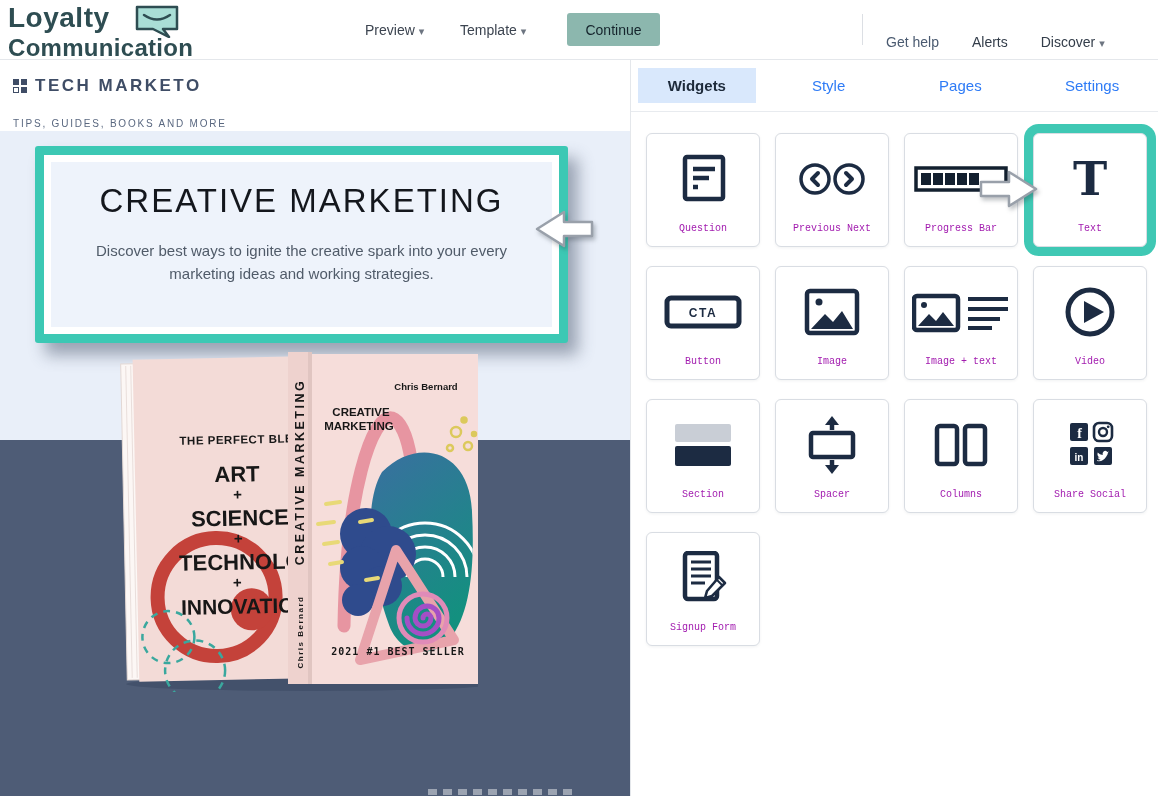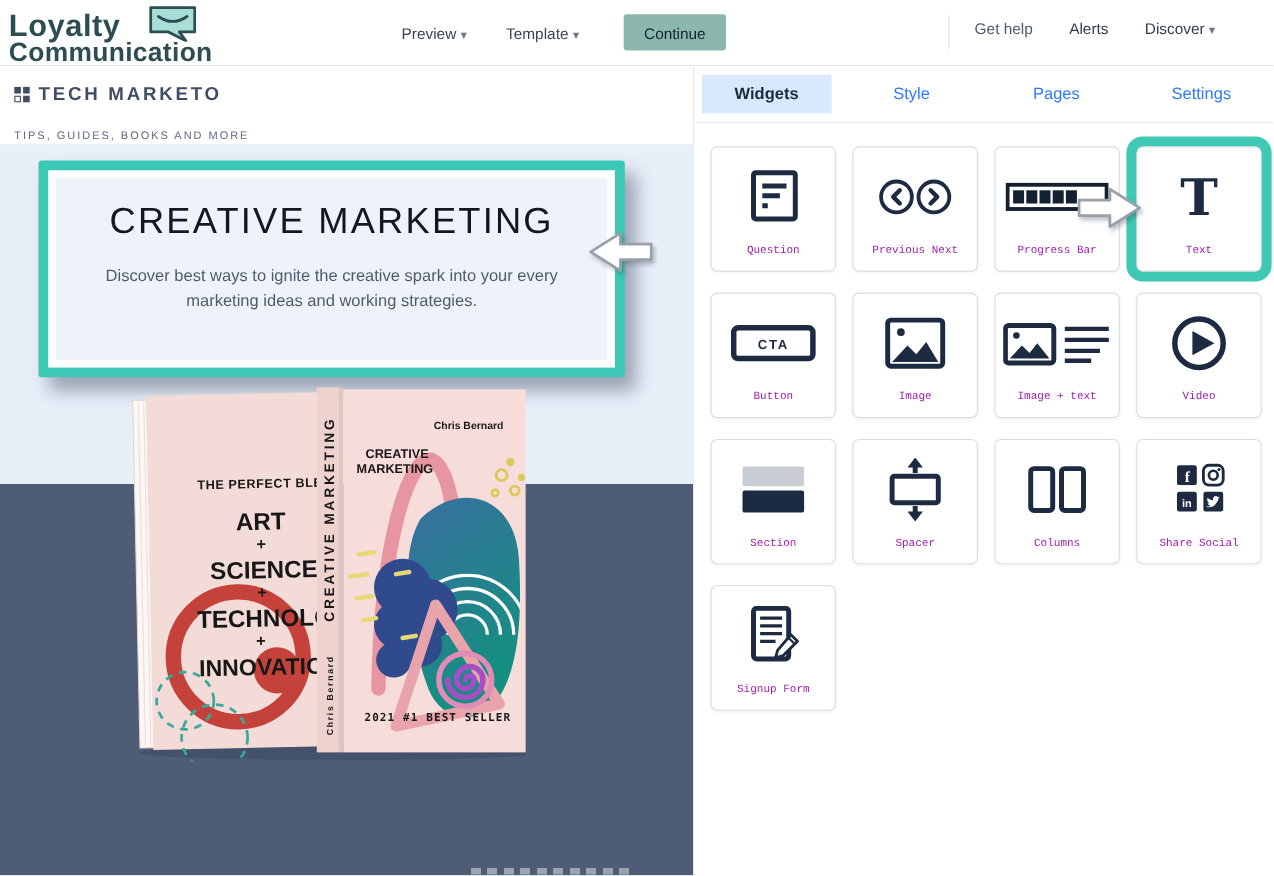--- a/index.html
+++ b/index.html
@@ -4,31 +4,31 @@
 <style>
   * { margin:0; padding:0; box-sizing:border-box; }
   html,body { background:#fff; }
   .app { position:relative; width:1158px; height:796px; overflow:hidden;
          font-family:"Liberation Sans",sans-serif; background:#fff; }
 
   
   .header { position:absolute; top:0; left:0; width:1158px; height:60px;
             background:#fff; border-bottom:1px solid #e4e7eb; z-index:30; }
   .logo { position:absolute; left:8px; top:4px; color:#2e4d52; line-height:1; }
-  .logo-row1 { display:flex; align-items:flex-end; gap:24px; }
+  .logo-row1 { display:flex; align-items:flex-start; gap:24px; }
   .logo-line1 { font-size:28px; font-weight:bold; letter-spacing:.5px; }
   .logo-line2 { font-size:24px; font-weight:bold; margin-top:-2px; letter-spacing:.3px; }
   .nav-link { position:absolute; top:0; height:60px; line-height:60px; font-size:14px;
               color:#3c4450; cursor:pointer; }
   .caret { color:#6d7581; font-size:11px; margin-left:4px; }
   .continue-btn { position:absolute; left:567px; top:13px; width:93px; height:33px;
                   background:#8cb7ae; border:none; border-radius:3px; font-size:14px;
                   color:#15242c; font-family:Liberation Sans, sans-serif; cursor:pointer; }
   .hdr-divider { position:absolute; left:862px; top:14px; width:1px; height:31px; background:#dcdfe4; }
-  .hdr-right { position:absolute; left:886px; top:0; height:51px; display:flex;
+  .hdr-right { position:absolute; left:886px; top:16px; height:51px; display:flex;
                align-items:center; gap:33px; font-size:14px; }
   .get-help { color:#4a5a70; cursor:pointer; }
   .alerts, .username { color:#333d4a; cursor:pointer; }
 
   
   .preview { position:absolute; top:60px; left:0; width:630px; height:736px; overflow:hidden; }
   .site-head { position:absolute; top:0; left:0; width:630px; height:71px; background:#fff; padding:16px 0 0 13px; }
   .site-name { display:flex; align-items:center; gap:8px; font-size:17px; font-weight:bold;
                letter-spacing:2.5px; color:#3f4d66; }
   .grid-icon { display:inline-grid; grid-template-columns:6px 6px; grid-template-rows:6px 6px; gap:2px; }

